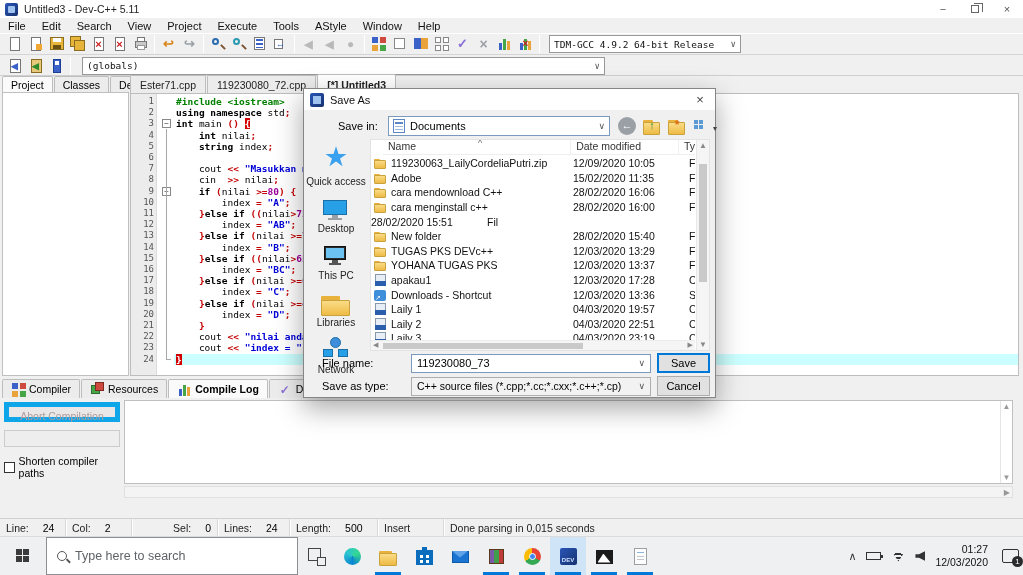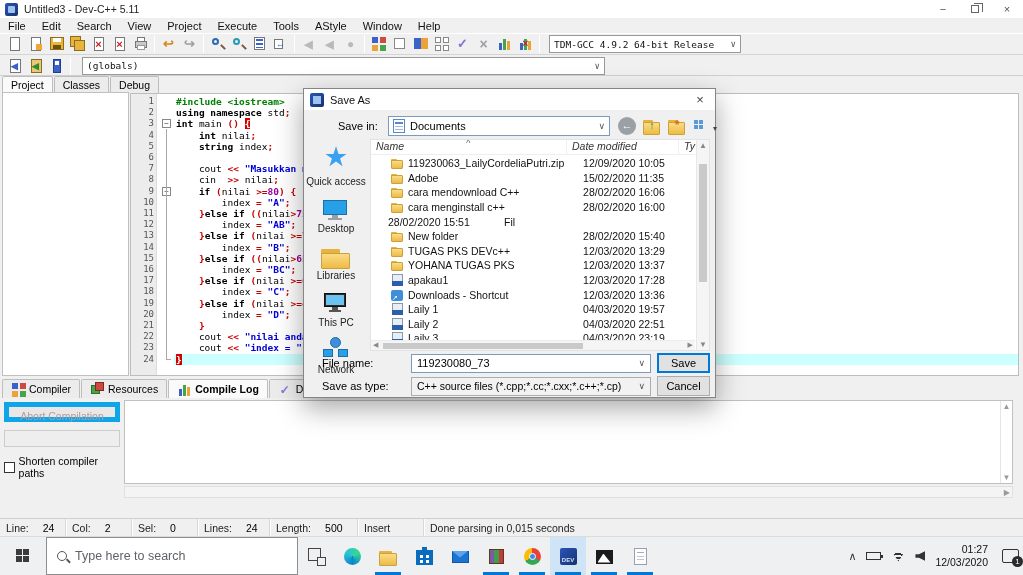--- a/index.html
+++ b/index.html
@@ -69,21 +69,21 @@
   #logarea { position:absolute; left:124px; top:22px; right:10px; height:84px; background:#fff; border:1px solid #c0c0c0; }
   #logvsb { position:absolute; right:0; top:0; width:12px; bottom:0; border-left:1px solid #e4e4e4; color:#999; font-size:8px; text-align:center; }
   #logvsb .up{ position:absolute; top:1px; left:0; right:0;} #logvsb .dn{ position:absolute; bottom:1px; left:0; right:0;}
   #loghsb { position:absolute; left:124px; right:10px; top:108px; height:12px; background:#f4f4f4; border:1px solid #e0e0e0; color:#999; font-size:8px; }
   #loghsb .rt { position:absolute; right:2px; top:1px; }
 
   
   #statusbar { position:absolute; left:0; top:518px; right:0; height:18px; background:#f0f0f0; border-top:1px solid #d0d0d0; display:flex; align-items:center; font-size:10.5px; }
   .sseg { height:100%; display:flex; align-items:center; padding:0 6px; border-right:1px solid #d9d9d9; box-shadow:1px 0 0 #fff; white-space:pre; }
   .sseg .sl { color:#222; } .sseg .sv { margin-left:14px; }
-  .sseg:nth-child(1){ width:66px; } .sseg:nth-child(2){ width:66px; } .sseg:nth-child(3){ width:66px; }
+  .sseg:nth-child(1){ width:66px; } .sseg:nth-child(2){ width:66px; } .sseg:nth-child(3){ width:86px;justify-content:flex-end; }
   .sseg:nth-child(4){ width:72px; } .sseg:nth-child(5){ width:88px; } .sseg:nth-child(6){ width:66px; }
   .sseg:nth-child(7){ flex:1; border-right:none; }
 
   
   #dialog { position:absolute; left:303px; top:88px; width:413px; height:310px; background:#f0f0f0; border:1px solid #858585; box-shadow:0 10px 26px rgba(0,0,0,.35); }
   #dlgtitle { position:absolute; left:0; top:0; right:0; height:21px; background:#fff; display:flex; align-items:center; }
   #dlgicon { width:14px; height:14px; margin:0 6px 0 6px; background:linear-gradient(135deg,#2a56b8,#16316e); border-radius:2px; position:relative; }
   #dlgicon::after{ content:""; position:absolute; left:3px; top:3px; right:3px; bottom:3px; background:#9fc3ee; }
   #dlgname { font-size:11px; color:#111; }
   #dlgclose { margin-left:auto; width:30px; height:100%; display:flex; align-items:center; justify-content:center; color:#444; font-size:13px; }
@@ -96,25 +96,25 @@
   .docicon::after{ content:""; position:absolute; left:1px; top:6px; right:1px; height:1px; background:#9db9dd; box-shadow:0 3px 0 #9db9dd; }
   #navicons { position:absolute; left:314px; top:1px; display:flex; gap:7px; align-items:center; }
   .nic { width:18px; height:18px; position:relative; }
   
   #dlgsidebar { position:absolute; left:0; top:52px; width:64px; bottom:46px; display:flex; flex-direction:column; align-items:center; gap:9px; padding-top:8px; }
   .sbitem { display:flex; flex-direction:column; align-items:center; width:100%; }
   .sbico { width:30px; height:26px; position:relative; display:flex; align-items:center; justify-content:center; }
   .sblbl { font-size:10px; color:#222; margin-top:1px; }
   
   #filelist { position:absolute; left:66px; top:50px; right:5px; height:212px; background:#fff; border:1px solid #e3e3e3; overflow:hidden; }
-  #flhead { position:absolute; left:0; top:0; right:14px; height:15px; border-bottom:1px solid #eee; display:flex; font-size:10.5px; color:#333;font-style:italic; }
+  #flhead { position:absolute; left:12px; top:0; right:14px; height:15px; border-bottom:1px solid #eee; display:flex; font-size:10.5px; color:#333; }
   .fcol { padding-left:5px; position:relative; }
   .fcol-name { width:202px; } .fcol-date { width:116px; border-left:1px solid #f0f0f0; } .fcol-type { flex:1; border-left:1px solid #f0f0f0; }
   #sortup { position:absolute; left:95px; top:-2px; color:#666; font-size:9px; }
-  #flrows { position:absolute; left:0; top:16px; right:14px; bottom:10px; overflow:hidden;padding-left:17px; }
+  #flrows { position:absolute; left:0; top:16px; right:14px; bottom:10px; overflow:hidden; }
   .frow { display:flex; height:14.6px; align-items:center; font-size:10.5px; color:#111; }
   .frow .nm { width:202px; display:flex; align-items:center; gap:4px; padding-left:3px; white-space:nowrap; overflow:hidden; }
   .frow .dt { width:116px; white-space:nowrap; } .frow .tp { flex:1; white-space:nowrap; overflow:hidden; }
   .fic { width:13px; height:12px; position:relative; flex:none; }
   .fic-folder::before{ content:""; position:absolute; left:0; top:2px; width:6px; height:3px; background:#e8b23c; border-radius:1px 1px 0 0; }
   .fic-folder::after{ content:""; position:absolute; left:0; top:3px; right:1px; bottom:0; background:linear-gradient(#fadc87,#eebb45); border:1px solid #caa23c; border-radius:1px; }
   .fic-cpp::before{ content:""; position:absolute; left:1px; top:0; right:1px; bottom:0; background:#e8eef5; border:1px solid #8899aa; }
   .fic-cpp::after{ content:""; position:absolute; left:1px; bottom:0; right:1px; height:5px; background:#2b5fae; }
   .fic-shortcut::before{ content:""; position:absolute; left:0; top:1px; right:1px; bottom:0; background:#3f8edb; border-radius:2px; }
   .fic-shortcut::after{ content:"\2197"; position:absolute; left:1px; bottom:-1px; font-size:7px; color:#fff; }
@@ -375,20 +375,25 @@
   </div>
 
   <div id="main">
     <div id="lefttabs">
         <div class="ltab act">Project</div>
         <div class="ltab">Classes</div>
         <div class="ltab">Debug</div>
       </div>
     <div id="leftbody"></div>
     <div id="editor">
+      <div id="edtabs">
+          <div class="etab">Ester71.cpp</div>
+          <div class="etab">119230080_72.cpp</div>
+          <div class="etab act">[*] Untitled3</div>
+        </div>
       <div id="codewrap">
         <div id="curline" style="top: 259.6px;"></div>
         <div id="gutter"></div>
         <div id="foldcol"></div>
         <div id="codelines">
             <div class="cl" style="top: 2px;"><span class="ln">1</span><span class="ct"><span class="c-g">#include &lt;iostream&gt;</span></span></div>
             <div class="cl" style="top: 13.2px;"><span class="ln">2</span><span class="ct"><span class="c-k">using namespace</span><span class="c-p"> std</span><span class="c-o">;</span></span></div>
             <div class="cl" style="top: 24.4px;"><span class="ln">3</span><span class="ct"><span class="c-k">int</span><span class="c-p"> main </span><span class="c-o">()</span><span class="c-p"> </span><span class="c-m">{</span></span></div>
             <div class="cl" style="top: 35.6px;"><span class="ln">4</span><span class="ct"><span class="c-p">    </span><span class="c-k">int</span><span class="c-p"> nilai</span><span class="c-o">;</span></span></div>
             <div class="cl" style="top: 46.8px;"><span class="ln">5</span><span class="ct"><span class="c-p">    </span><span class="c-k">string</span><span class="c-p"> index</span><span class="c-o">;</span></span></div>
@@ -519,33 +524,33 @@
         <div class="sbitem">
           <span class="sbico">
             <span style="position:absolute;left:2px;top:4px;width:24px;height:15px;background:#28a0e8;border:1px solid #1b6fa8;"></span>
             <span style="position:absolute;left:11px;top:19px;width:6px;height:3px;background:#9aa0a6;"></span>
             <span style="position:absolute;left:7px;top:22px;width:14px;height:2px;background:#9aa0a6;"></span>
           </span>
           <span class="sblbl">Desktop</span>
         </div>
         <div class="sbitem">
           <span class="sbico">
-            <span style="position:absolute;left:0;top:6.4px;width:19.200000000000003px;height:9.600000000000001px;background:#e8b23c;border-radius:1px;"></span>
-            <span style="position:absolute;left:0;top:9.600000000000001px;right:1px;bottom:0;background:linear-gradient(#fadc87,#eebb45);border:1px solid #caa23c;border-radius:1px;"></span>
-          </span>
-          <span class="sblbl">Libraries</span>
-        </div>
-        <div class="sbitem">
-          <span class="sbico">
             <span style="position:absolute;left:3px;top:3px;width:22px;height:14px;background:#2b2b2b;border:1px solid #111;"></span>
             <span style="position:absolute;left:5px;top:5px;width:18px;height:10px;background:#6cc2f0;"></span>
             <span style="position:absolute;left:11px;top:17px;width:6px;height:3px;background:#555;"></span>
             <span style="position:absolute;left:8px;top:20px;width:12px;height:2px;background:#555;"></span>
           </span>
           <span class="sblbl">This PC</span>
+        </div>
+        <div class="sbitem">
+          <span class="sbico">
+            <span style="position:absolute;left:0;top:6.4px;width:19.200000000000003px;height:9.600000000000001px;background:#e8b23c;border-radius:1px;"></span>
+            <span style="position:absolute;left:0;top:9.600000000000001px;right:1px;bottom:0;background:linear-gradient(#fadc87,#eebb45);border:1px solid #caa23c;border-radius:1px;"></span>
+          </span>
+          <span class="sblbl">Libraries</span>
         </div>
         <div class="sbitem">
           <span class="sbico">
             <span style="position:absolute;left:2px;top:12px;width:10px;height:8px;background:#28a0e8;border:1px solid #1b6fa8;"></span>
             <span style="position:absolute;left:17px;top:12px;width:10px;height:8px;background:#28a0e8;border:1px solid #1b6fa8;"></span>
             <span style="position:absolute;left:9px;top:0;width:11px;height:11px;border-radius:50%;background:#3f8edb;border:1px solid #1b6fa8;"></span>
           </span>
           <span class="sblbl">Network</span>
         </div>
       </div>

